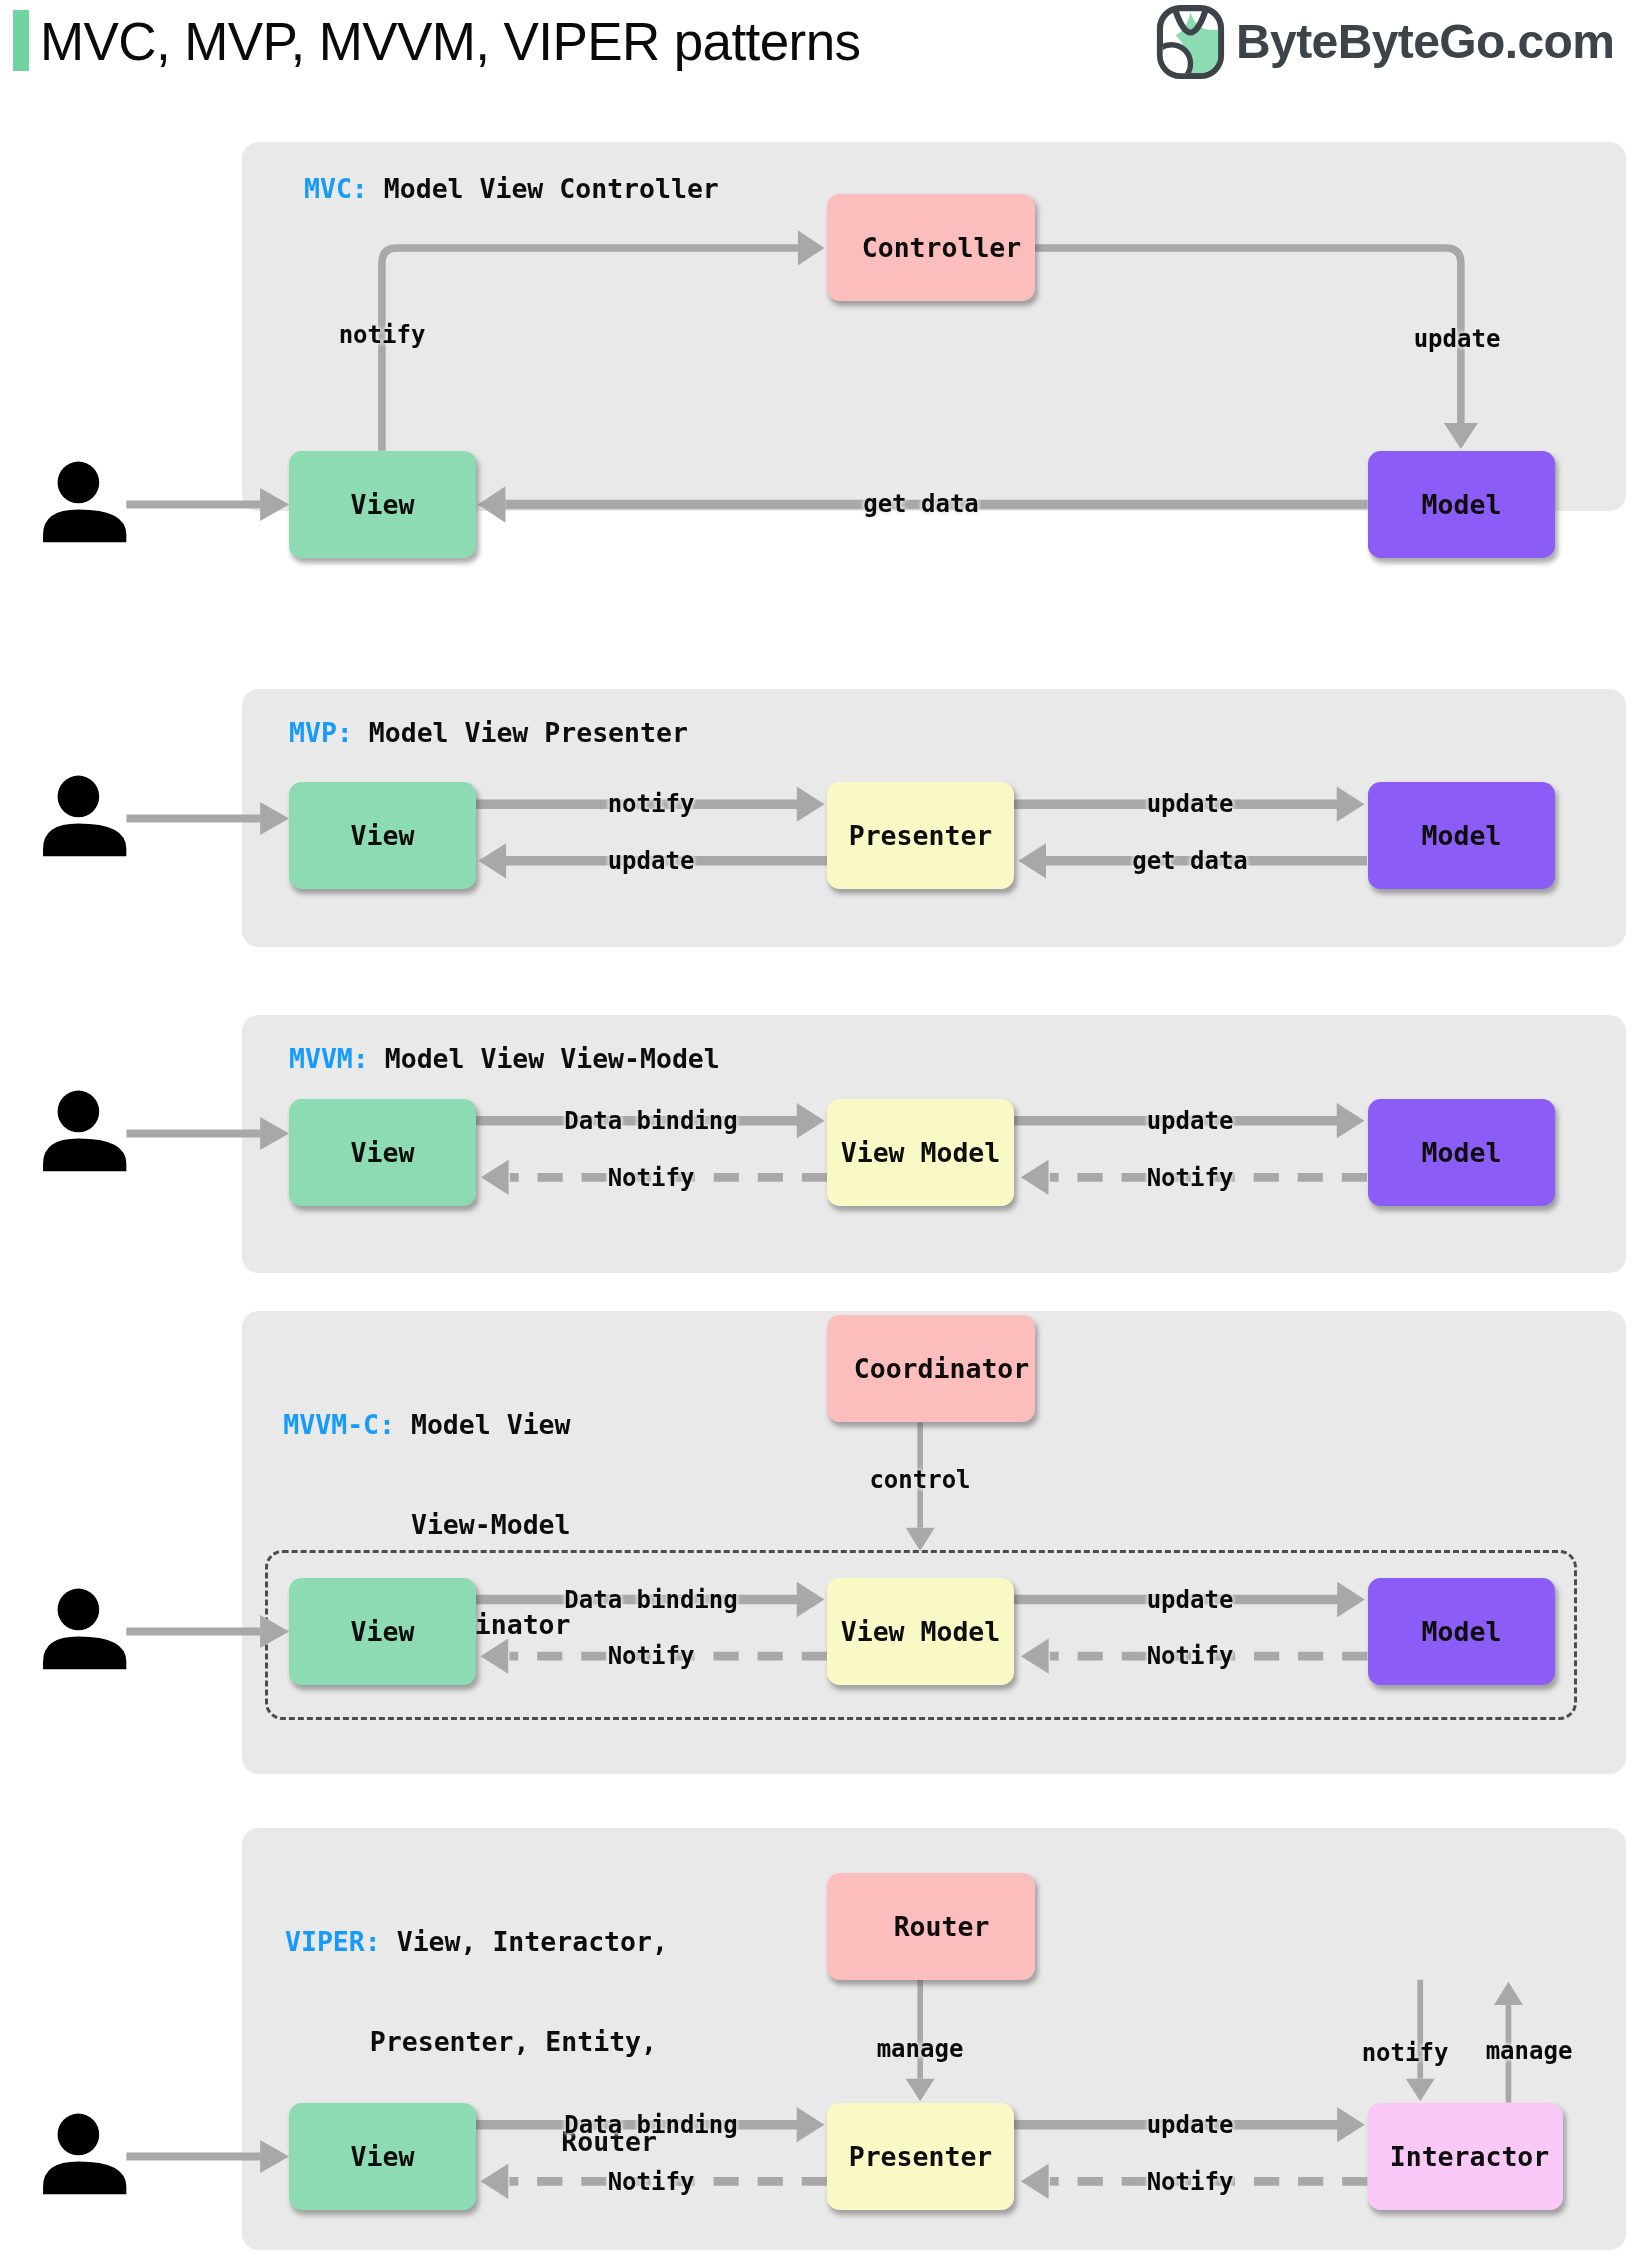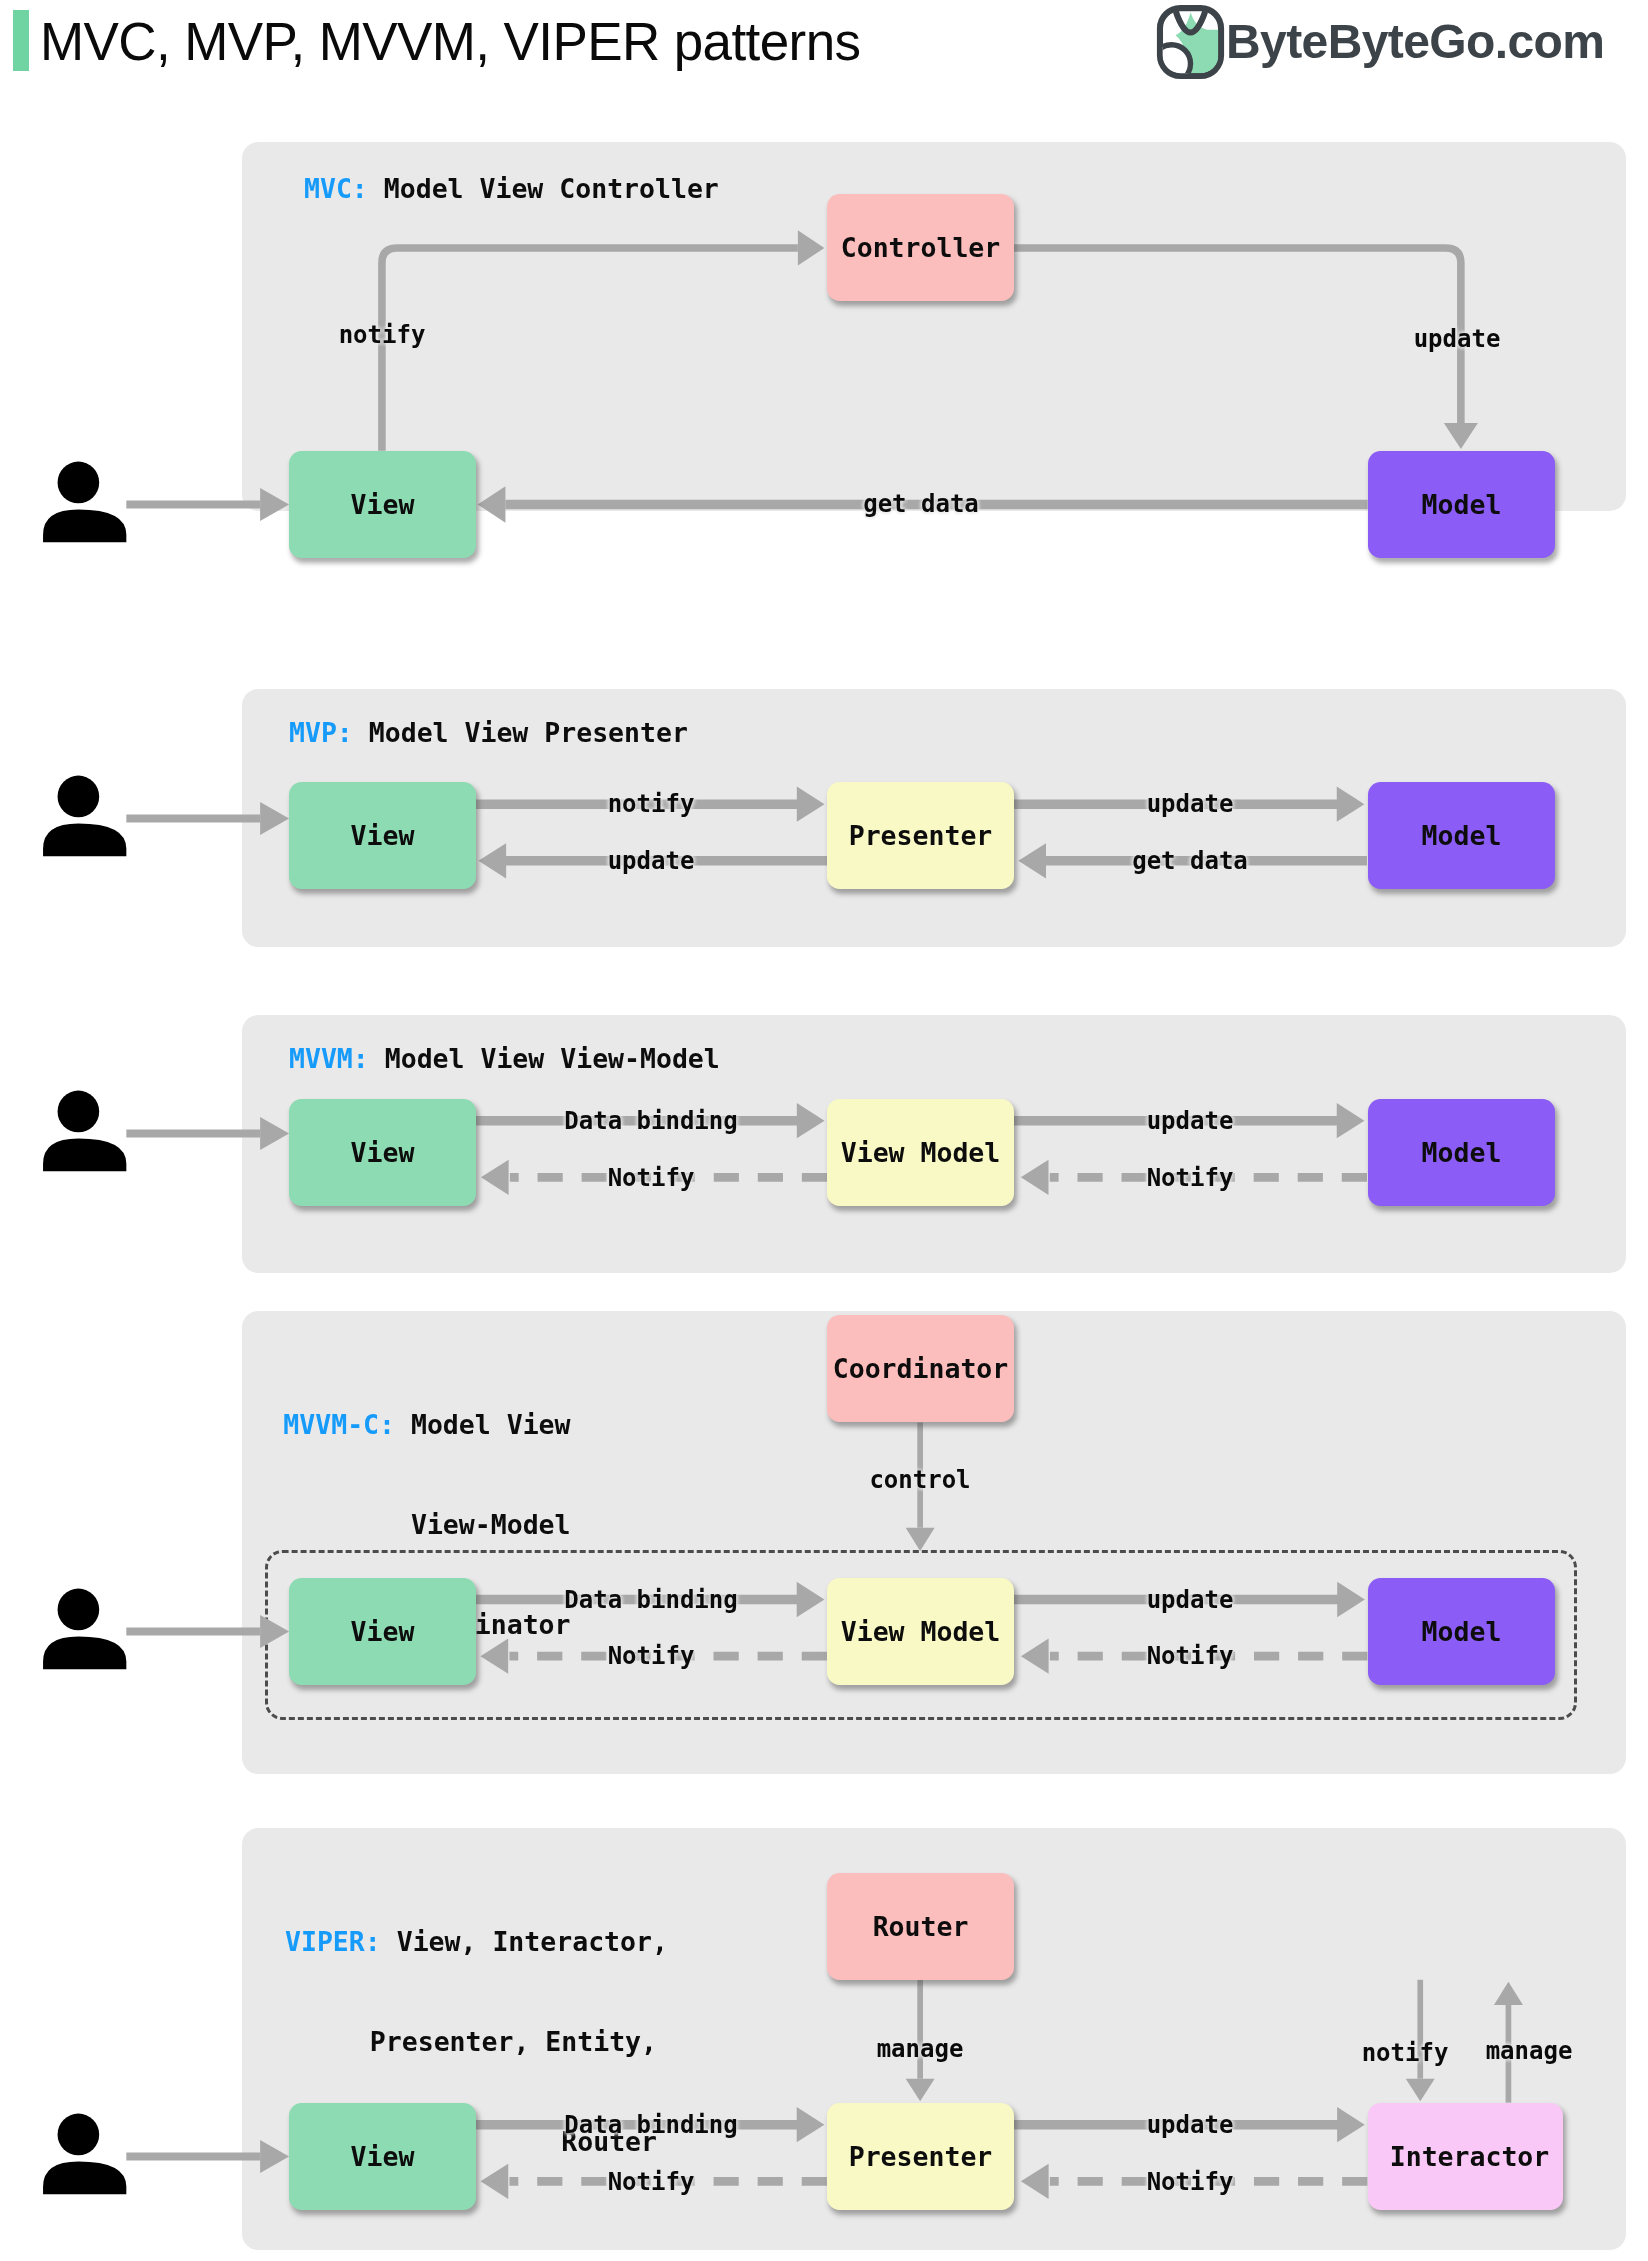--- a/index.html
+++ b/index.html
@@ -7,40 +7,40 @@
     width:1649px;height:2261px;position:relative;background:#ffffff;
     font-family:"DejaVu Sans Mono","Liberation Mono",monospace;
   }
   
   .title-bar{position:absolute;left:12.6px;top:10px;width:16.4px;height:61px;background:#6fd3a2;}
   .page-title{
     position:absolute;left:40px;top:11.3px;
     font-family:"Liberation Sans","DejaVu Sans",sans-serif;
     font-size:53px;font-weight:500;color:#0a0a0a;letter-spacing:-0.6px;white-space:pre;
   }
-  .logo{position:absolute;left:1155px;top:3.8px;display:flex;align-items:center;}
+  .logo{position:absolute;left:1155px;top:3.8px;display:flex;align-items:center;gap:10px;}
   .logo-text{
     font-family:"Liberation Sans","DejaVu Sans",sans-serif;
     font-size:48px;font-weight:700;color:#3d4449;letter-spacing:-0.6px;white-space:pre;
   }
   
   .panel{position:absolute;left:242px;width:1384px;background:#e9e9ea;border-radius:16.4px;}
   .phead{position:absolute;font-size:26.5px;font-weight:700;line-height:1.26;color:#0d0d0d;white-space:pre;}
   .pblock{text-align:right;}
   .blue{color:#169bfb;}
   .node{
     position:absolute;width:187px;height:107px;border-radius:12.6px;
     display:flex;align-items:center;justify-content:center;
     font-size:26.5px;font-weight:700;color:#0d0d0d;white-space:pre;
     box-shadow:2.5px 4.4px 5.7px rgba(70,70,70,0.45);
   }
   .green{background:#8ddbb2;}
   .yellow{background:#f9f9c5;}
   .purple{background:#8b5cf6;}
-  .pink{background:#fcbdbd;}
+  .pink{background:#fcbdbd;padding-left:21px;}
   .magenta{background:#f9c8f7;padding-left:8px;}
   .alabel{
     position:absolute;transform:translate(-50%,-50%);
     font-size:24px;font-weight:700;color:#0a0a0a;white-space:pre;
     text-shadow:0 0 4.4px #e9e9ea,0 0 4.4px #e9e9ea,0 0 4.4px #e9e9ea;
   }
   .wires{position:absolute;left:0;top:0;}
   .wires path{stroke:#a8a8a8;fill:none;stroke-width:15px;}
   .wires path.elbow{stroke-width:12px;}
   .wires path.thin{stroke-width:9px;}

